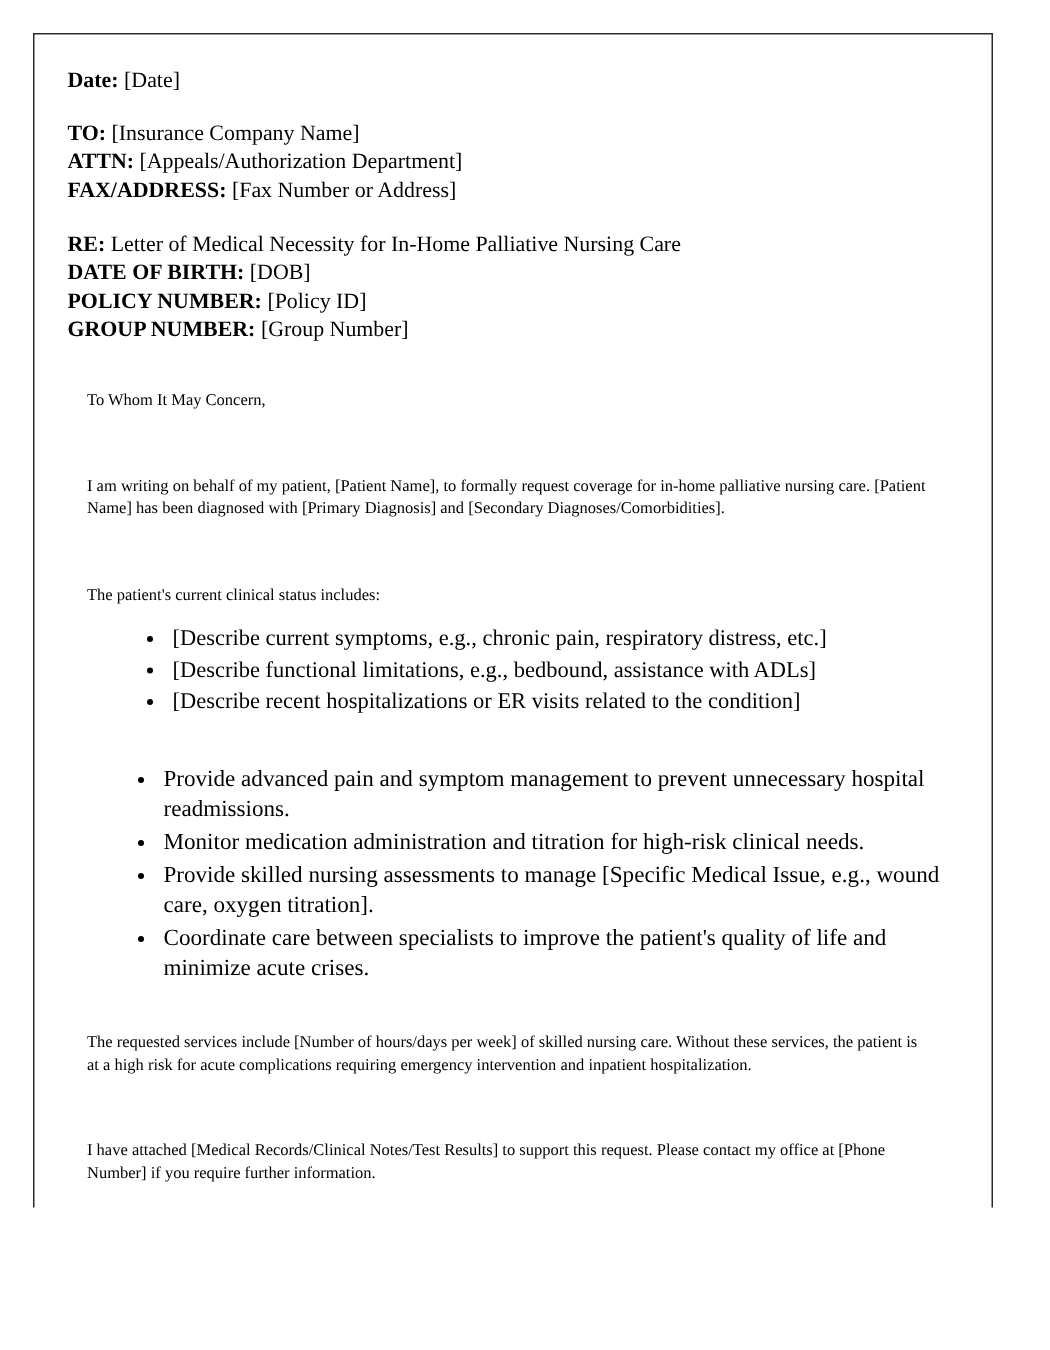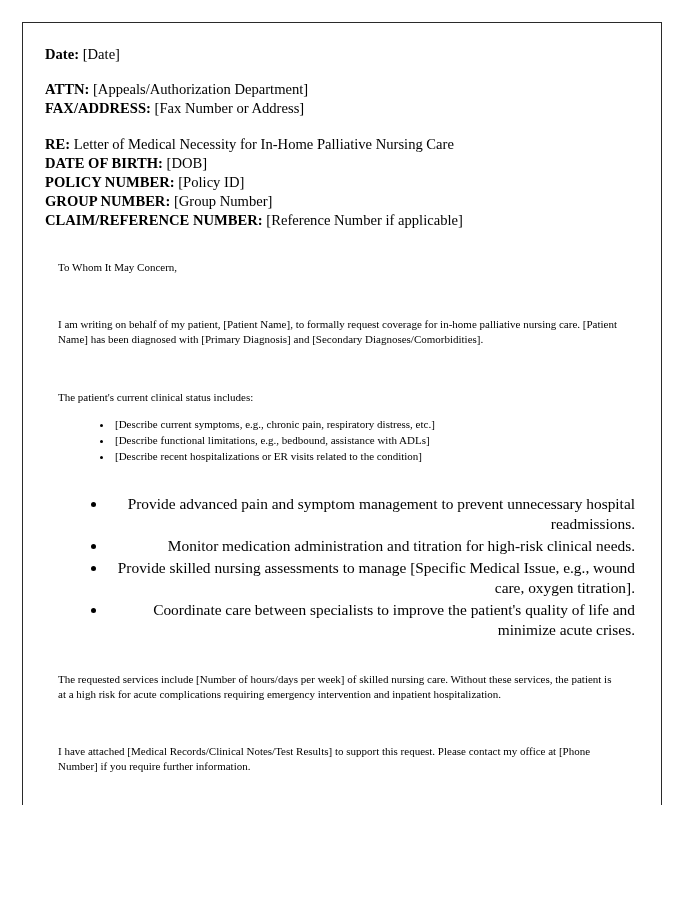--- a/index.html
+++ b/index.html
@@ -53,37 +53,36 @@
   p.para {
     margin: 13px;
     font-size: 11px;
     line-height: 1.33;
   }
 
   
   ul.list-status {
     margin: 13px 0 0 0;
     padding-left: 68px;
-    font-size: 11px;
+    font-size: 15px;
     line-height: 1.33;
     list-style-type: disc;
   }
   ul.list-status li {
     margin: 0 0 1px 0;
     padding-left: 2px;
   }
 
   
   ul.list-necessity {
     margin: 13px 0 0 0;
     padding-left: 62px;
     font-size: 15.4px;
     line-height: 1.30;
     list-style-type: disc;
-    text-align: right;
   }
   ul.list-necessity li {
     margin: 0 0 2px 0;
     padding-left: 2px;
   }
 
   .para-closing {
     font-size: 15.1px;
     line-height: 1.33;
   }
@@ -96,20 +95,24 @@
     <div class="doc-body">
 
       <div class="line-block">
         <span class="lbl">Date:</span>
         <span>[Date]</span>
       </div>
 
       <div class="block-gap-sm"></div>
 
       <div>
+        <div class="line-block">
+          <span class="lbl">TO:</span>
+          <span>[Insurance Company Name]</span>
+        </div>
         <div class="line-block">
           <span class="lbl">ATTN:</span>
           <span>[Appeals/Authorization Department]</span>
         </div>
         <div class="line-block">
           <span class="lbl">FAX/ADDRESS:</span>
           <span>[Fax Number or Address]</span>
         </div>
       </div>
 
@@ -124,24 +127,20 @@
           <span class="lbl">DATE OF BIRTH:</span>
           <span>[DOB]</span>
         </div>
         <div class="line-block">
           <span class="lbl">POLICY NUMBER:</span>
           <span>[Policy ID]</span>
         </div>
         <div class="line-block">
           <span class="lbl">GROUP NUMBER:</span>
           <span>[Group Number]</span>
-        </div>
-        <div class="line-block">
-          <span class="lbl">CLAIM/REFERENCE NUMBER:</span>
-          <span>[Reference Number if applicable]</span>
         </div>
       </div>
 
       <div class="block-gap-md"></div>
 
       <p class="para">To Whom It May Concern,</p>
 
       <div class="block-gap-md"></div>
 
       <p class="para">I am writing on behalf of my patient, [Patient Name], to formally request coverage for in-home palliative nursing care. [Patient Name] has been diagnosed with [Primary Diagnosis] and [Secondary Diagnoses/Comorbidities].</p>

